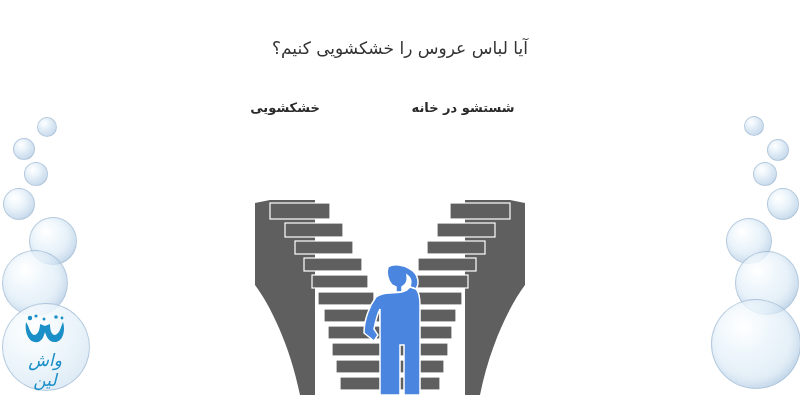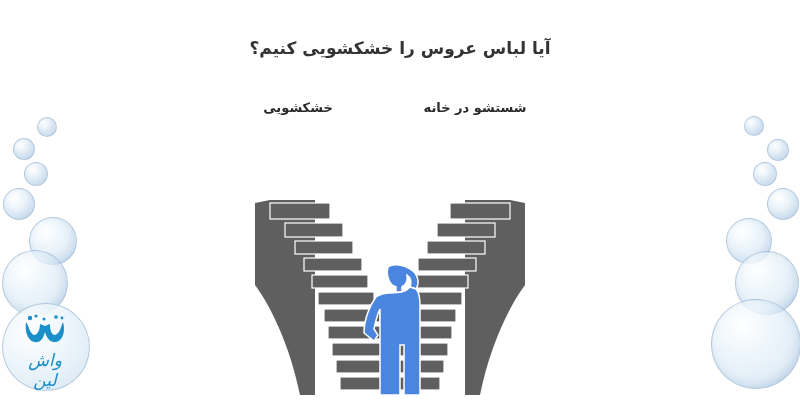--- a/index.html
+++ b/index.html
@@ -5,28 +5,28 @@
     html, body { margin: 0; padding: 0; }
     body {
       width: 800px; height: 400px; overflow: hidden; position: relative;
       background: #ffffff;
       font-family: "DejaVu Sans", sans-serif;
       color: #2a2a2a;
     }
     .title {
       position: absolute; left: 0; width: 800px; top: 38px;
       text-align: center; direction: rtl;
-      font-size: 17px; font-weight: bold; color: #333;
+      font-size: 17px; font-weight: normal; color: #333;
     }
     .col {
       position: absolute; top: 100px; width: 140px;
       direction: rtl; text-align: center;
     }
-    .col-left { left: 228px; }
-    .col-right { left: 400px; width: 150px; }
+    .col-left { left: 215px; }
+    .col-right { left: 388px; width: 150px; }
     .col h3 {
       margin: 0 0 10px 0; font-size: 13px; font-weight: bold; color: #2a2a2a;
     }
     .col p {
       margin: 0; font-size: 10.5px; line-height: 14px; color: #333;
     }
     .bubble {
       position: absolute; border-radius: 50%;
       background: radial-gradient(circle at 35% 30%, rgba(255,255,255,0.95) 0%, rgba(230,242,250,0.7) 35%, rgba(190,215,235,0.45) 70%, rgba(150,185,215,0.7) 100%);
       border: 1px solid rgba(140,170,200,0.55);

